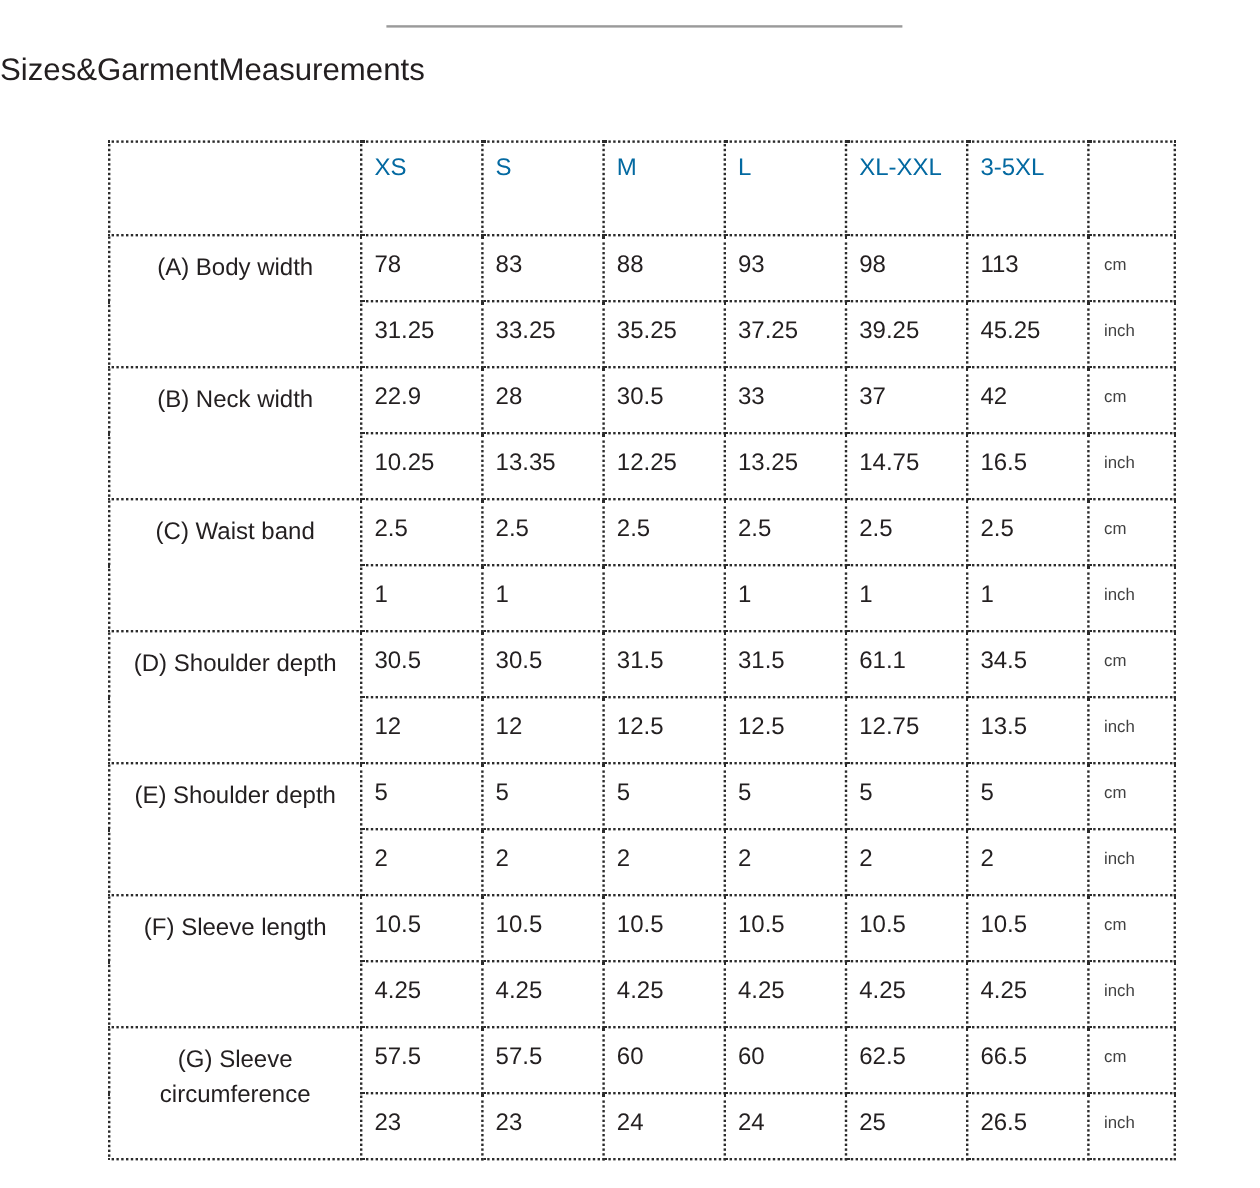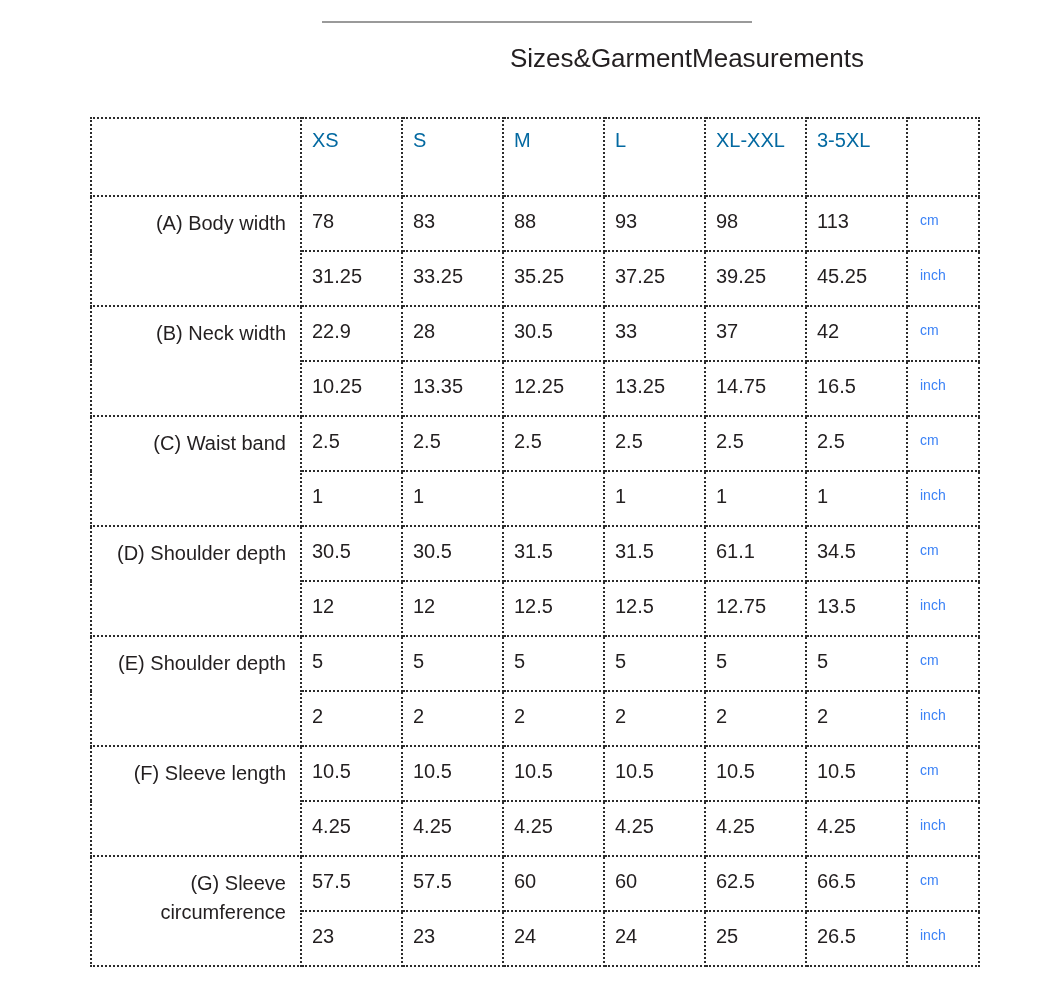--- a/index.html
+++ b/index.html
@@ -26,21 +26,21 @@
     height: 2px;
     background: #9a9a9a;
   }
 
   
   .title {
     position: absolute;
     left: 0;
     top: 43px;
     width: 864px;
-    text-align: right;
+    text-align: left;
     font-size: 26px;
     font-weight: 400;
     letter-spacing: 0px;
     color: #231f20;
     white-space: nowrap;
   }
 
   
   .table-wrap {
     position: absolute;
@@ -78,21 +78,21 @@
   .hdr-text {
     font-size: 20px;
     line-height: 25px;
     padding: 9px 0 0 10px;
     color: #0369a1;
     word-break: break-word;
   }
 
   
   td.row-label {
-    text-align: right;
+    text-align: center;
     vertical-align: top;
   }
   .label-text {
     font-size: 20px;
     line-height: 29px;
     padding: 12px 14px 0 14px;
     color: #231f20;
   }
 
   
@@ -108,21 +108,21 @@
   }
 
   
   td.unit-cell {
     height: 53px;
   }
   .unit-text {
     font-size: 14px;
     line-height: 18px;
     padding: 14px 0 0 12px;
-    color: #3b82f6;
+    color: #404040;
     white-space: nowrap;
   }
 </style>
 </head>
 <body>
 
 <div class="top-rule"></div>
 
 <div class="title">Sizes&amp;GarmentMeasurements</div>
 

